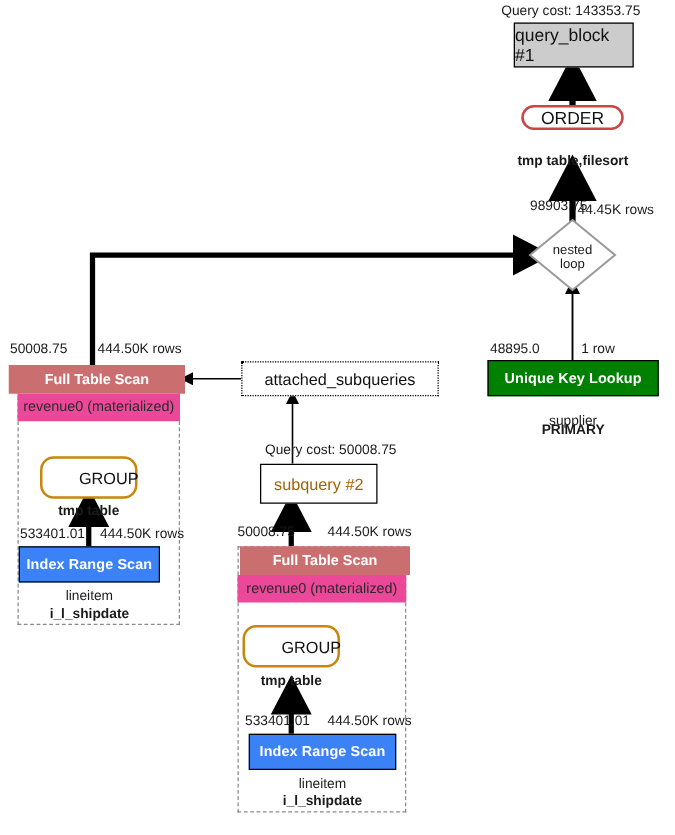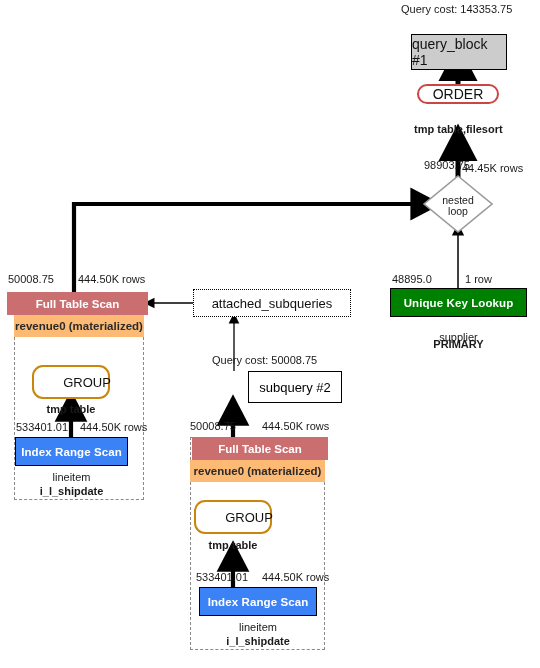--- a/index.html
+++ b/index.html
@@ -37,21 +37,20 @@
   
   .qblock {
     background: #cccccc;
     border: 1.5px solid #000000;
     display: flex;
     align-items: center;
     justify-content: center;
     font-size: 14px;
     color: #111111;
     box-sizing: border-box;
-    margin-top: 16px;
   }
 
   
   .order-box {
     background: #ffffff;
     border: 2.5px solid #cc4545;
     border-radius: 11px;
     display: flex;
     align-items: center;
     justify-content: center;
@@ -94,41 +93,39 @@
     background: #cb6e70;
     display: flex;
     align-items: center;
     justify-content: center;
     font-size: 11.5px;
     font-weight: bold;
     color: #ffffff;
     box-sizing: border-box;
   }
   .fts-sub {
-    background: #fdba74;
+    background: #ec4899;
     display: flex;
     align-items: center;
     justify-content: center;
     font-size: 11.5px;
     color: #2a2a2a;
     box-sizing: border-box;
-    font-weight: bold;
   }
 
   
   .plain-box {
     background: #ffffff;
     border: 1.2px solid #000000;
     display: flex;
     align-items: center;
     justify-content: center;
     font-size: 13px;
-    color: #000000;
-    box-sizing: border-box;
-    margin-left: 40px;
+    color: #a16207;
+    box-sizing: border-box;
   }
   .dotted-box {
     background: #ffffff;
     border: 1.4px dotted #000000;
     display: flex;
     align-items: center;
     justify-content: center;
     font-size: 13px;
     color: #111111;
     box-sizing: border-box;

